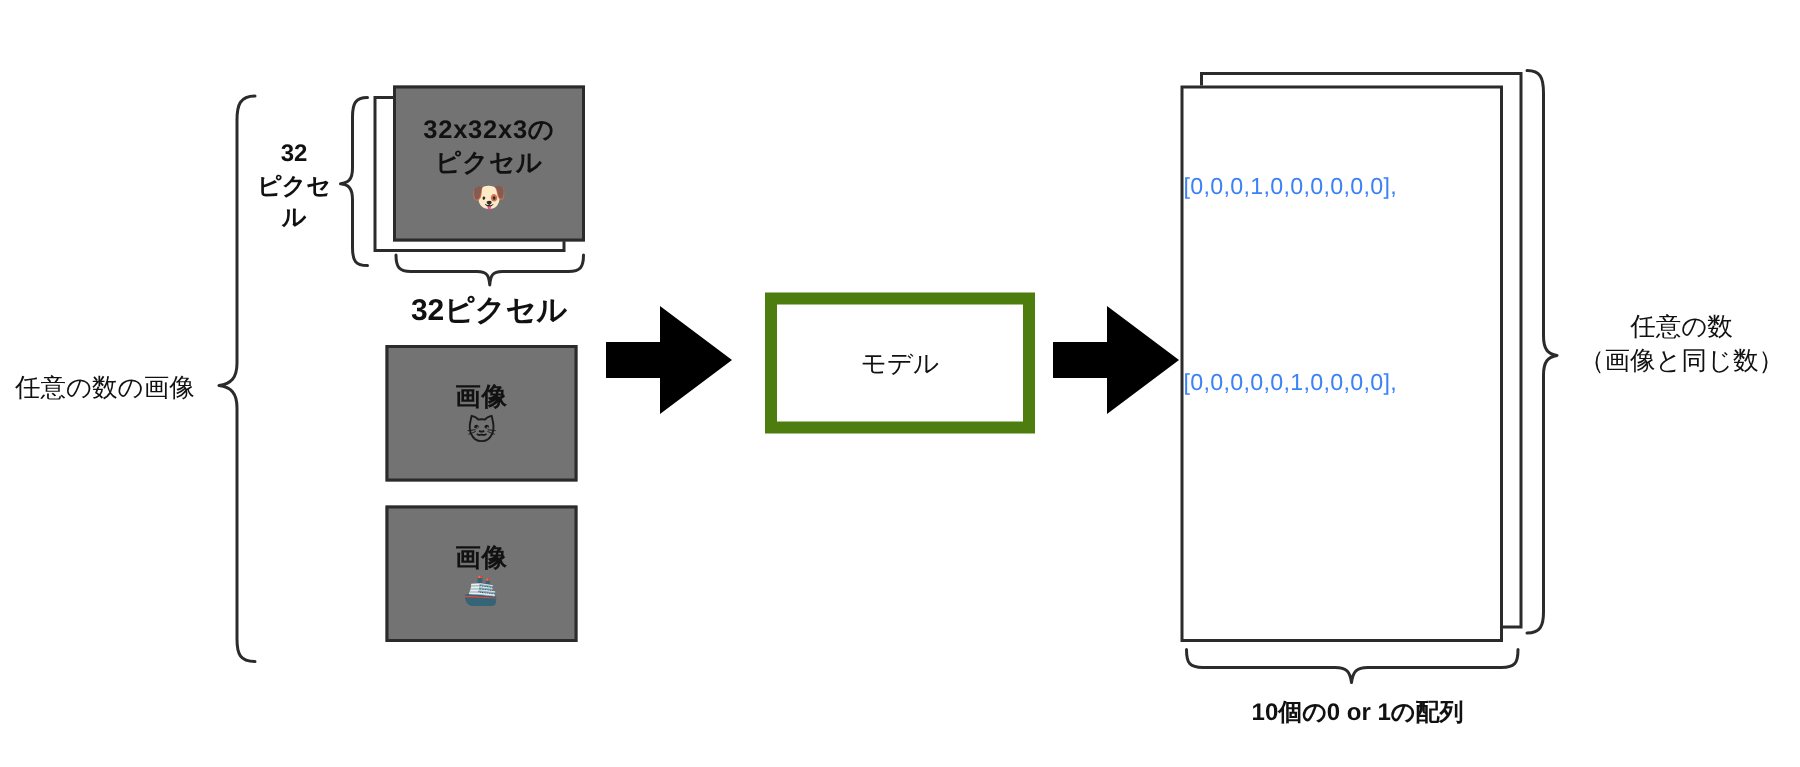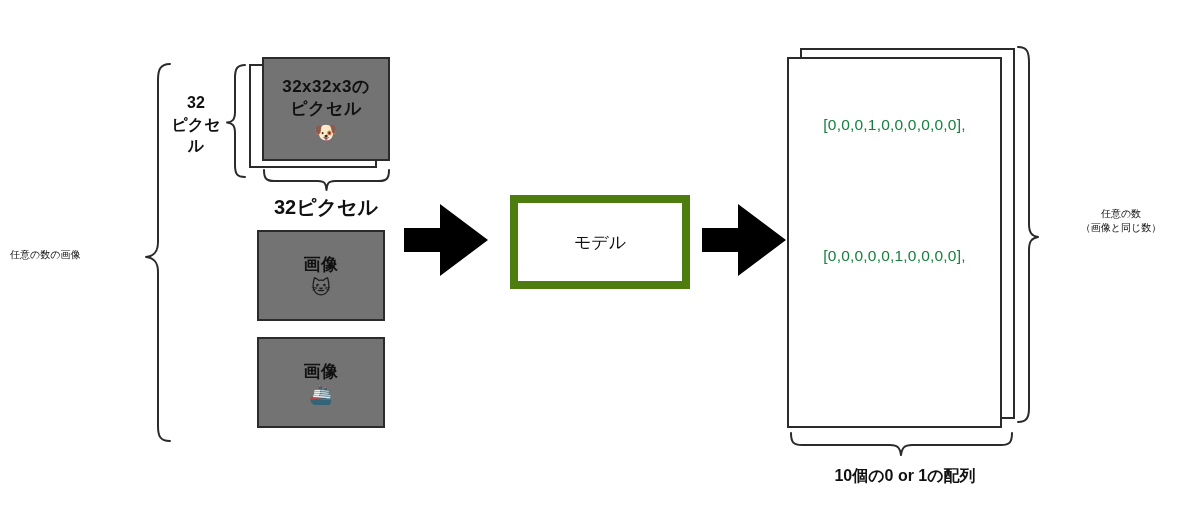--- a/index.html
+++ b/index.html
@@ -79,30 +79,30 @@
     position: absolute;
     left: 800px; top: 48px;
     width: 215px; height: 371px;
     border: 2px solid #2b2b2b;
     background: #fff;
     box-sizing: border-box;
   }
   .vecrow {
     position: absolute;
     left: 0; width: 100%;
-    text-align: center;
+    text-align: left;
     font-size: 15.5px;
-    color: #15803d;
+    color: #3b82f6;
     letter-spacing: .2px;
   }
 
   
   .lbl {
     position: absolute;
-    font-size: 10px;
+    font-size: 17px;
     color: #111;
     line-height: 1.35;
     text-align: center;
     white-space: pre-line;
   }
   .lbl.bold { font-weight: bold; }
 
   svg { display: block; overflow: visible; }
   .stroke {
     fill: none;

